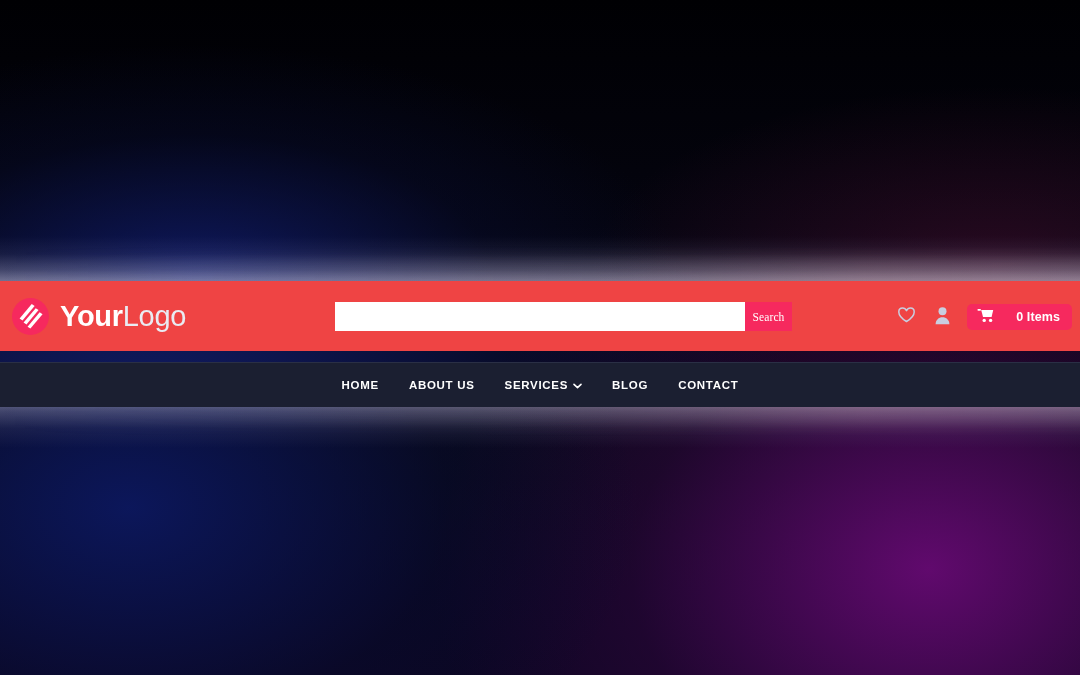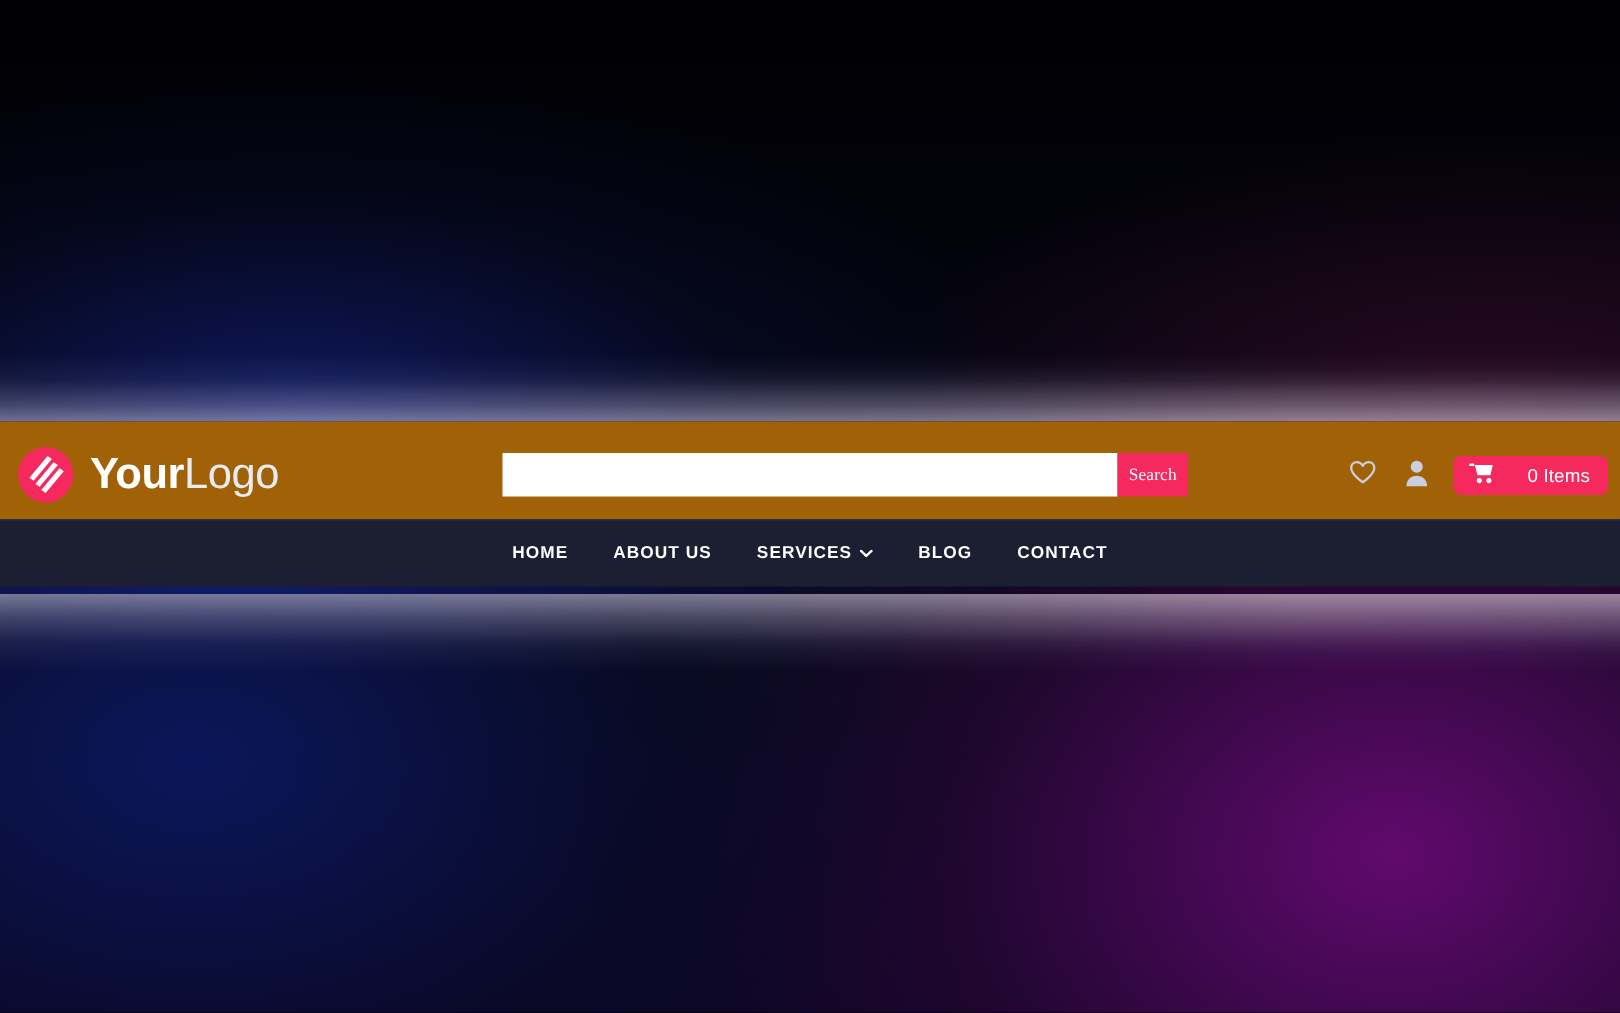--- a/index.html
+++ b/index.html
@@ -95,21 +95,21 @@
     -webkit-mask-image:linear-gradient(180deg, rgba(0,0,0,1) 0%, rgba(0,0,0,0) 100%);
             mask-image:linear-gradient(180deg, rgba(0,0,0,1) 0%, rgba(0,0,0,0) 100%);
   }
 
   
   .header-bar {
     position:absolute;
     left:0; right:0;
     top:281px;
     height:70px;
-    background:#a16207;
+    background:#ef4444;
     display:flex;
     align-items:center;
     z-index:5;
   }
 
   .brand {
     display:flex;
     align-items:center;
     gap:11px;
     margin-left:12px;
@@ -198,31 +198,31 @@
     display:flex;
     align-items:center;
     gap:22px;
     background:#f6295e;
     color:#ffffff;
     border:none;
     border-radius:5px;
     height:26px;
     padding:0 12px 0 10px;
     font-size:12.5px;
-    font-weight:normal;
+    font-weight:bold;
     cursor:pointer;
     font-family:"Liberation Sans", sans-serif;
     letter-spacing:0.1px;
   }
 
   
   .nav-bar {
     position:absolute;
     left:0; right:0;
-    top:346px;
+    top:362px;
     height:45px;
     background:#1b1f31;
     border-top:1px solid #2a2f45;
     display:flex;
     align-items:center;
     justify-content:center;
     z-index:5;
   }
   .nav-list {
     display:flex;

